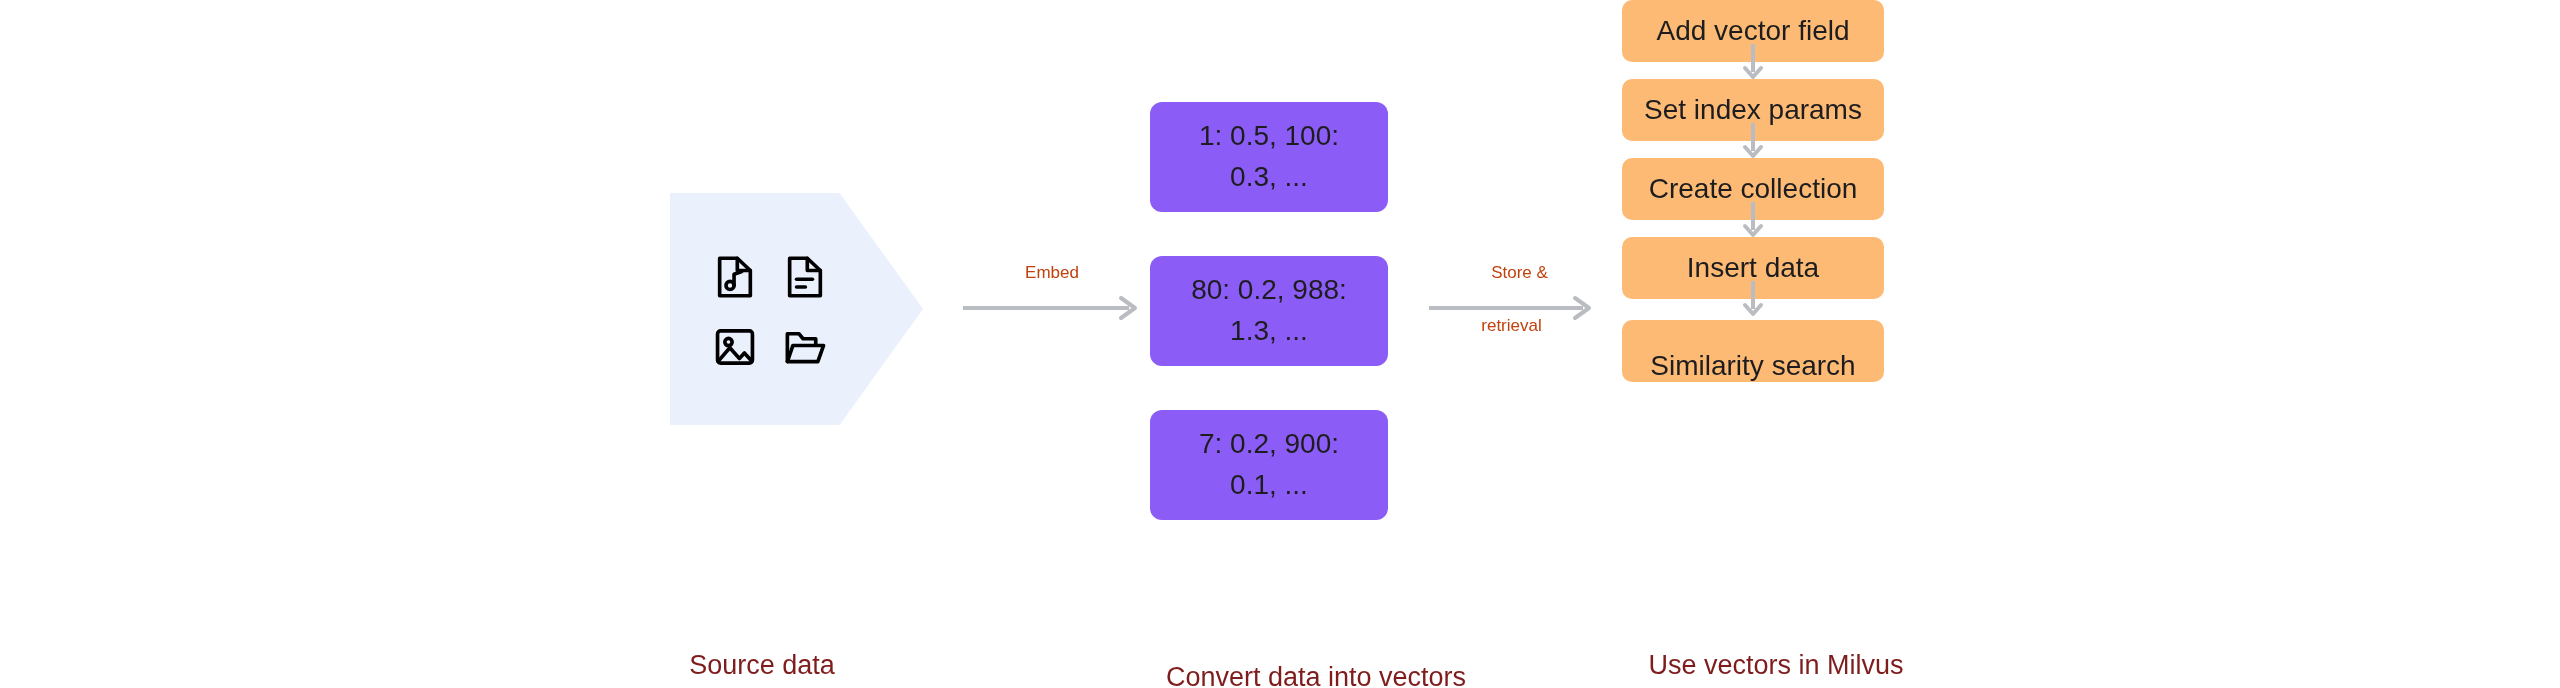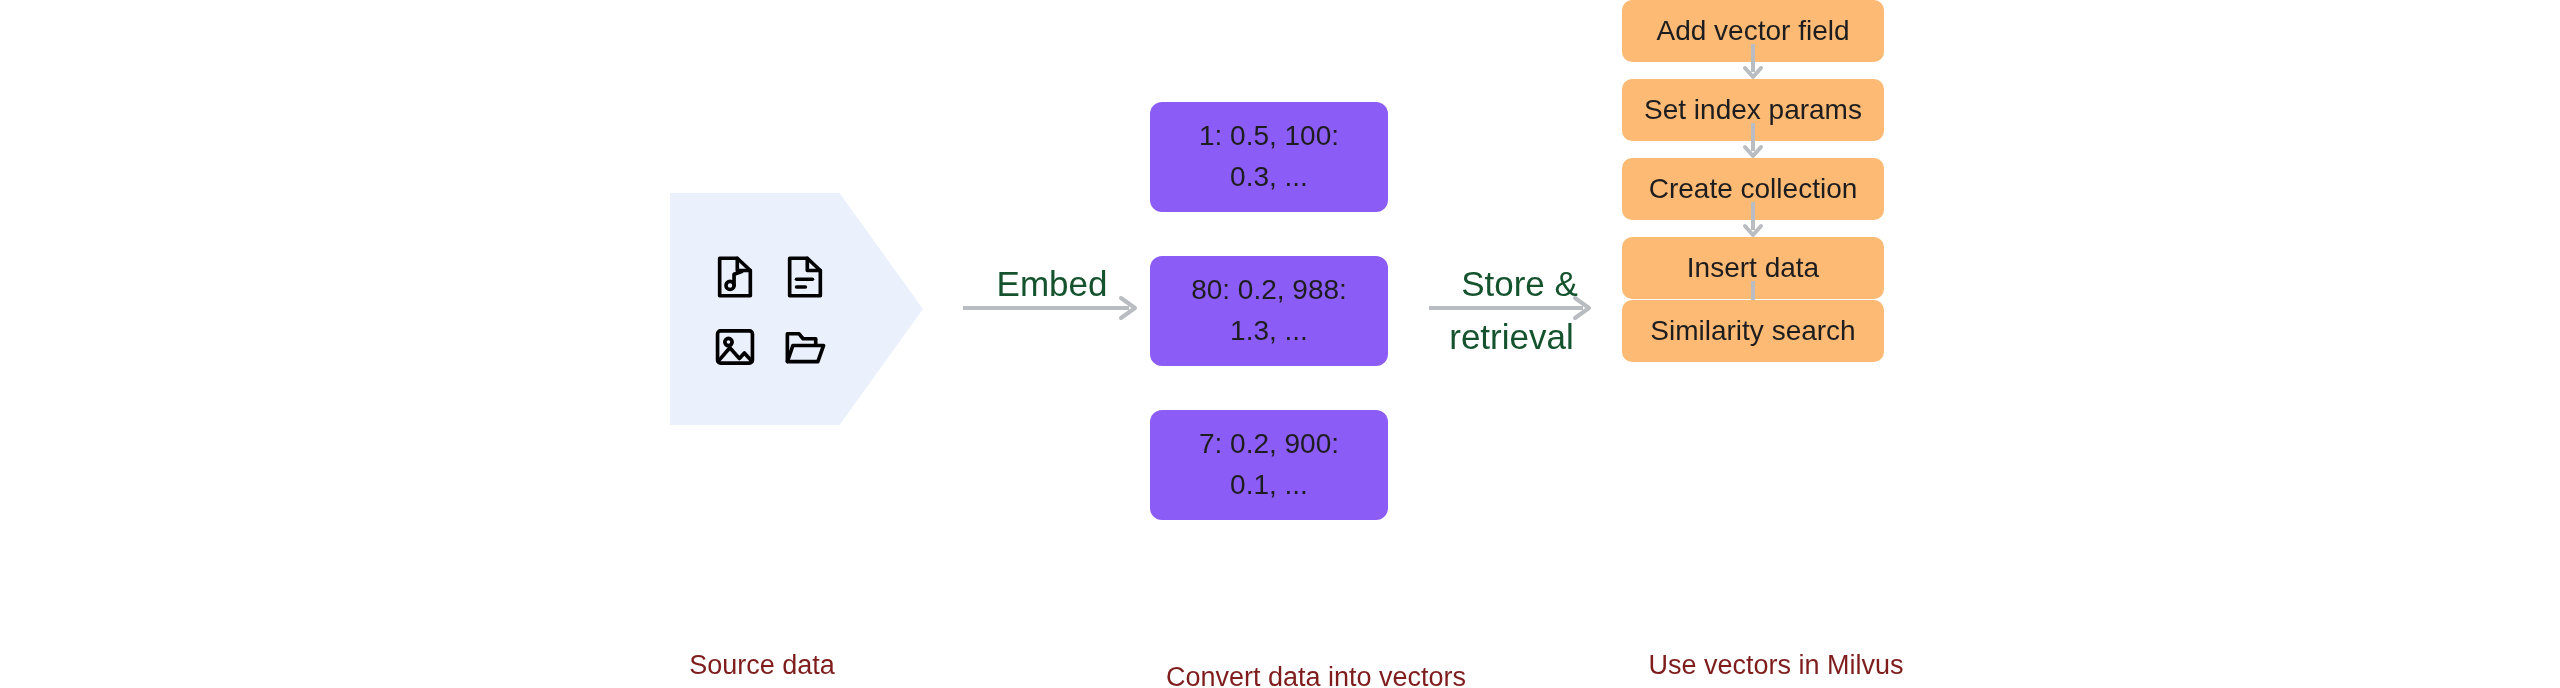--- a/index.html
+++ b/index.html
@@ -41,22 +41,22 @@
     justify-items: center;
   }
   #source-icon-grid .icon-cell { width: 46px; height: 46px; display: block; }
   #source-icon-grid svg { width: 46px; height: 46px; display: block; }
 
   
   .flow-arrow { position: absolute; }
   .flow-arrow svg { display: block; }
   .arrow-label {
     position: absolute;
-    font-size: 35px;
-    color: #14532d;
+    font-size: 17px;
+    color: #c2410c;
     text-align: center;
     white-space: nowrap;
     line-height: 1.28;
   }
   #embed-arrow { left: 963px; top: 295px; }
   #embed-label { left: 963px; top: 262px; width: 178px; }
 
   #store-arrow { left: 1429px; top: 295px; }
   #store-label-top { left: 1427px; top: 262px; width: 185px; }
   #store-label-bottom { left: 1419px; top: 315px; width: 185px; }
@@ -98,21 +98,21 @@
   }
   .step-box .stext {
     font-size: 28px;
     color: #1d1d1f;
     white-space: nowrap;
   }
   #step-box-0 { top: 0px; }
   #step-box-1 { top: 79px; }
   #step-box-2 { top: 158px; }
   #step-box-3 { top: 237px; }
-  #step-box-4 { top: 300px; }
+  #step-box-4 { top: 320px; align-items: flex-end; }
 
   .step-arrow { position: absolute; left: 1742px; width: 22px; height: 36px; }
   .step-arrow svg { display: block; }
   #step-arrow-0 { top: 44px; }
   #step-arrow-1 { top: 123px; }
   #step-arrow-2 { top: 202px; }
   #step-arrow-3 { top: 281px; }
 
   
   .caption {

